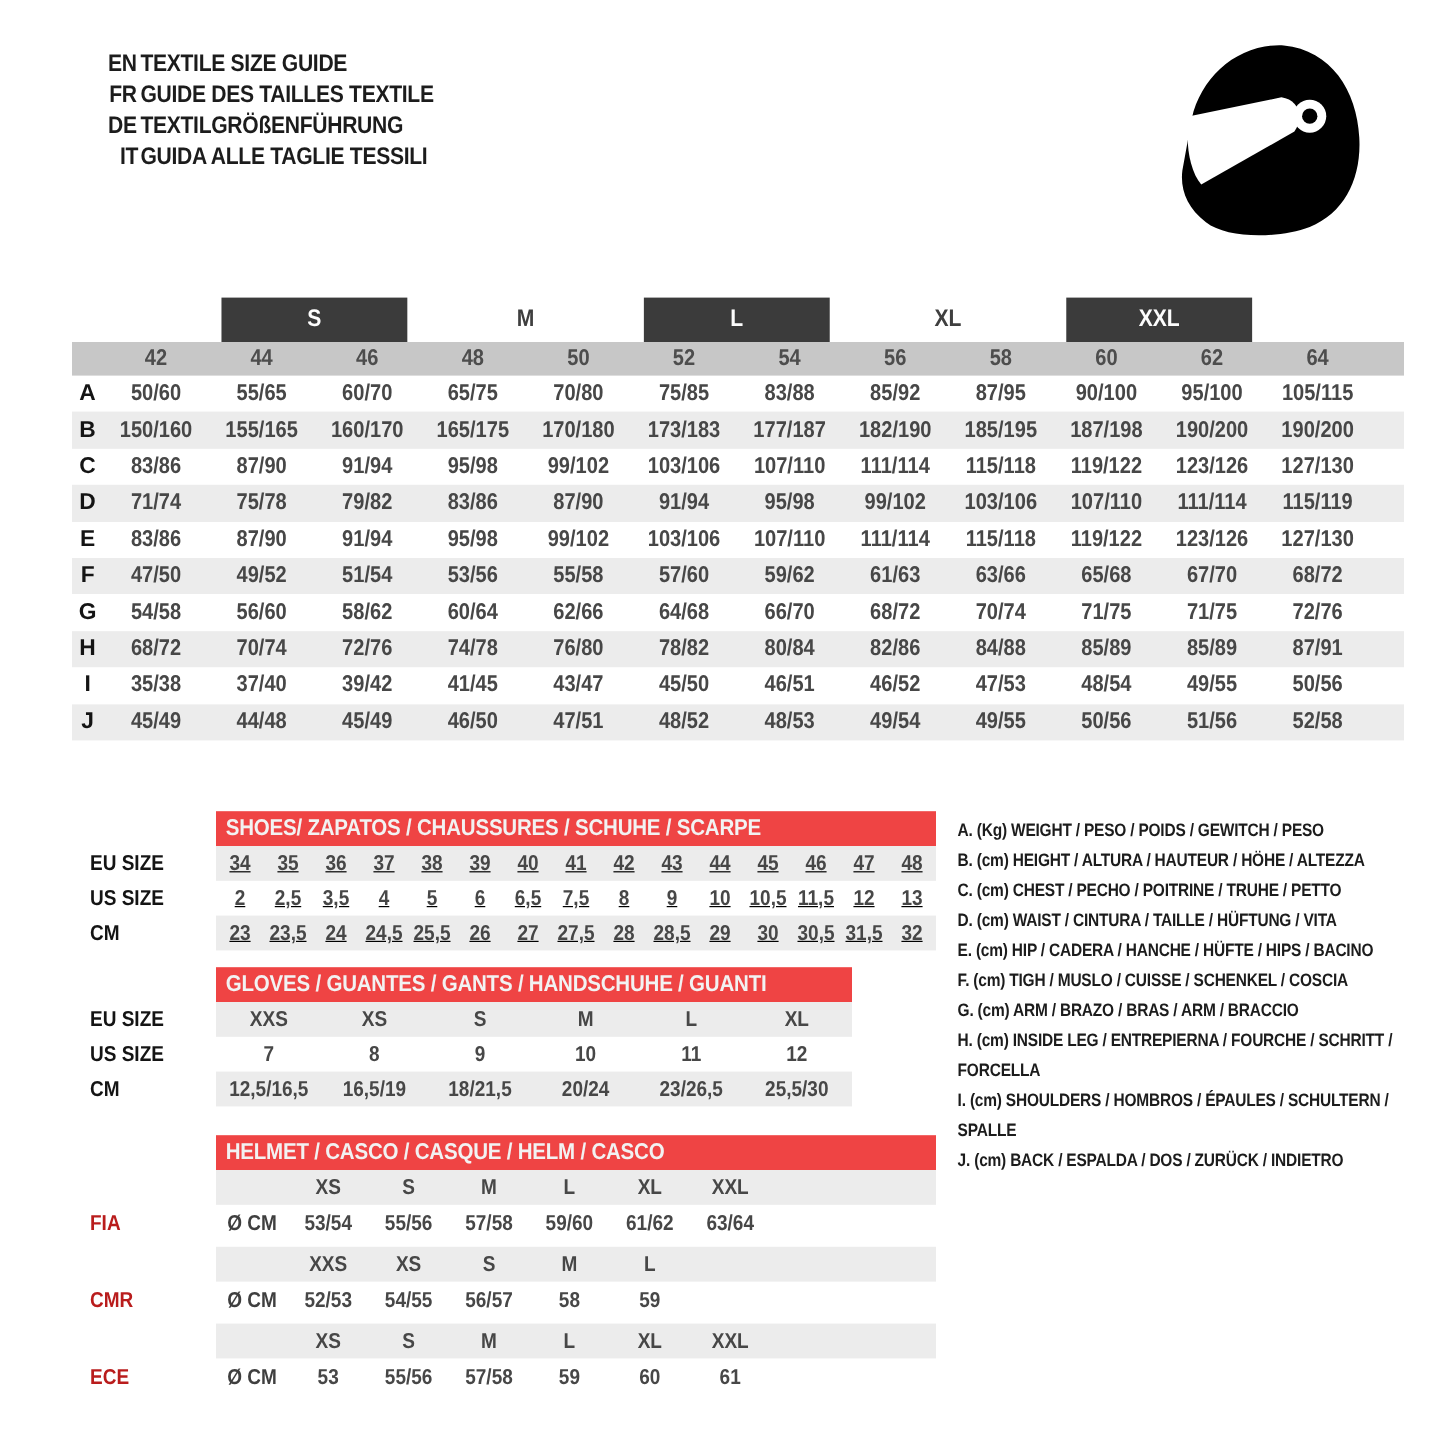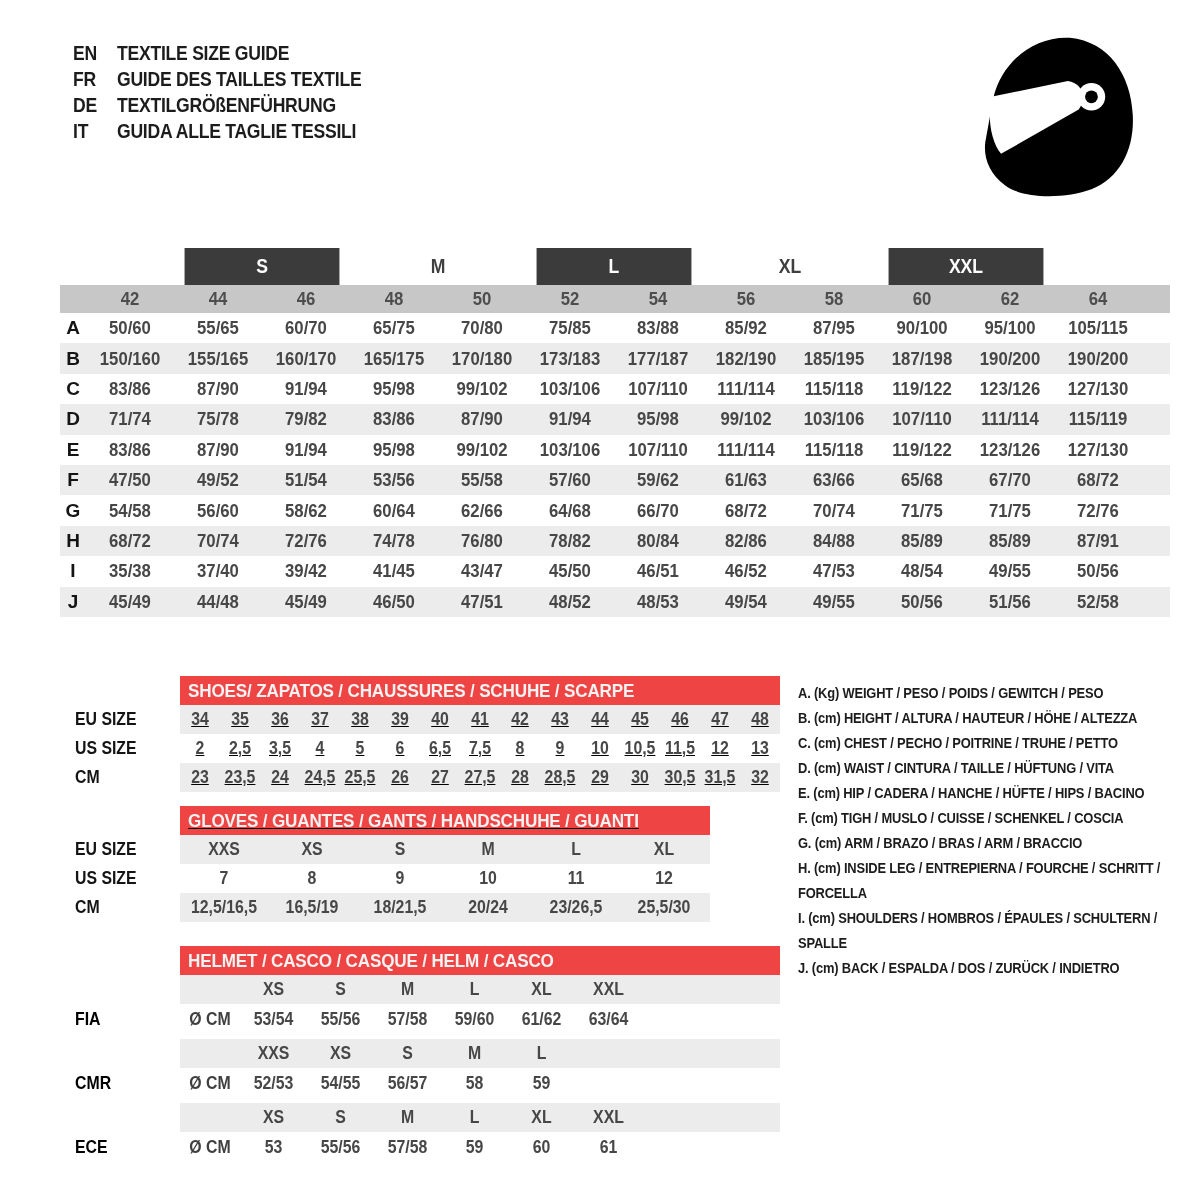--- a/index.html
+++ b/index.html
@@ -9,21 +9,21 @@
     -webkit-font-smoothing:antialiased;overflow:hidden;
   }
   .page{position:absolute;inset:0;}
 
   
   .tx{transform:scaleX(0.88);}
   .txl{transform:scaleX(0.88);transform-origin:0 50%;display:inline-block;}
 
   
   .langs{position:absolute;left:73px;top:40px;}
-  .lline{display:flex;height:26px;align-items:center;font-size:20px;color:#1c1c1c;letter-spacing:-0.3px;}
+  .lline{display:flex;height:26px;align-items:center;font-size:20px;color:#1c1c1c;letter-spacing:-0.3px;text-align:right;}
   .lcode{width:44px;}
   .lcode span,.ltitle span{display:inline-block;}
 
   
   .helmet{position:absolute;left:970px;top:28px;width:180px;height:172px;}
 
   
   .mtable{position:absolute;left:60px;top:248px;width:1110px;}
   .ghead{display:grid;grid-template-columns:26px repeat(12,88px);height:37px;}
   .grp{display:flex;align-items:center;justify-content:center;font-size:20px;color:#3f3f3f;}
@@ -39,41 +39,41 @@
   .mrow{display:grid;grid-template-columns:26px repeat(12,88px);height:30.4px;}
   .mrows div.mrow:nth-of-type(even){background:#ececec;}
   .rl{display:flex;align-items:center;justify-content:center;font-size:19px;color:#141414;}
   .rvals{display:contents;}
   .cell{display:flex;align-items:center;justify-content:center;font-size:19px;color:#474747;white-space:nowrap;}
 
   
   .bar{margin-left:120px;height:29px;background:#ef4444;display:flex;align-items:center;}
   .bar .bartx{color:#f2f2f2;font-size:19px;padding-left:9px;letter-spacing:-0.2px;transform:scaleX(0.9);transform-origin:0 50%;white-space:nowrap;}
   .w600{width:600px;}
-  .w530{width:530px;text-decoration:underline;}
+  .w530{width:530px;}
 
   
   .sect{position:absolute;left:60px;}
   .shoes{top:676px;}
   .gloves{top:806px;}
   .srwrap{display:grid;grid-template-columns:120px auto;height:29px;text-align:center;}
   .slbl{display:flex;align-items:center;padding-left:15px;font-size:18px;color:#141414;}
   .srow{display:grid;height:29px;}
   .s15{grid-template-columns:repeat(15,40px);width:600px;text-decoration:underline;}
   .s6{grid-template-columns:repeat(6,88px);width:530px;}
   .srows .srwrap:nth-of-type(odd) .srow{background:#ececec;}
   .srow .cell{font-size:18px;}
 
   
   .helm{top:946px;}
   .hsec{margin-bottom:5px;}
   .hband{margin-left:120px;width:600px;height:29px;background:#ececec;display:grid;grid-template-columns:60px repeat(6,67px);}
   .hband div:nth-of-type(1){grid-column:2;}
   .hvrow{display:grid;grid-template-columns:120px 60px repeat(6,67px);height:30px;}
-  .hlab{display:flex;align-items:center;padding-left:15px;font-size:18px;color:#000000;}
+  .hlab{display:flex;align-items:center;padding-left:15px;font-size:18px;color:#b91c1c;}
   .hcell,.hunit{display:flex;align-items:center;justify-content:center;font-size:18px;color:#474747;white-space:nowrap;}
   .hunit{color:#3f3f3f;}
 
   
   .legend{position:absolute;left:798px;top:680px;width:452px;}
   .lg{font-size:15px;line-height:25px;color:#1c1c1c;letter-spacing:-0.2px;transform:scaleX(0.86);transform-origin:0 0;}
 </style>
 </head>
 <body>
 

